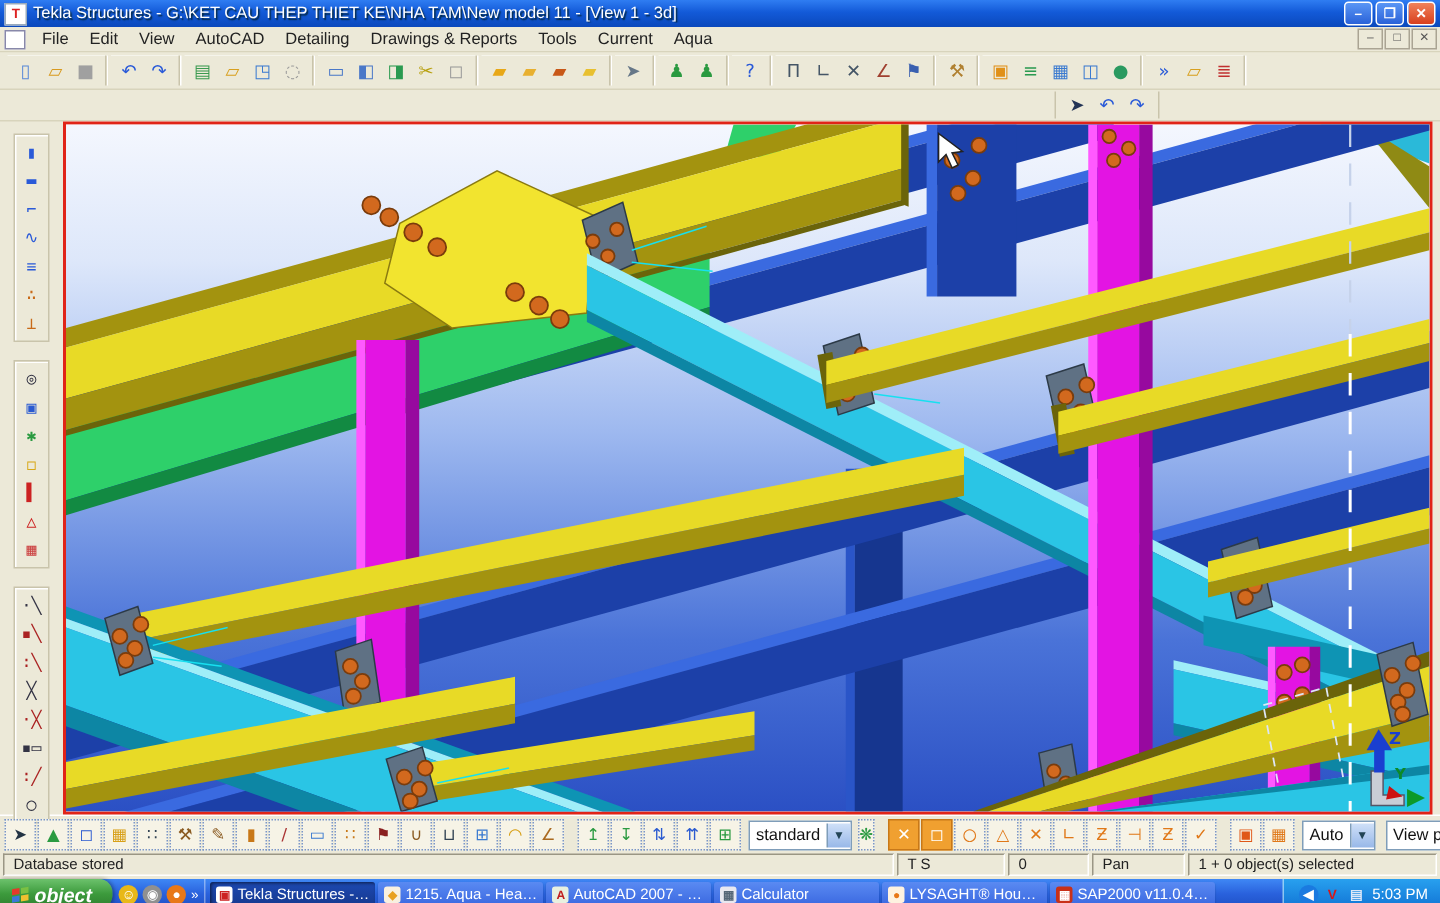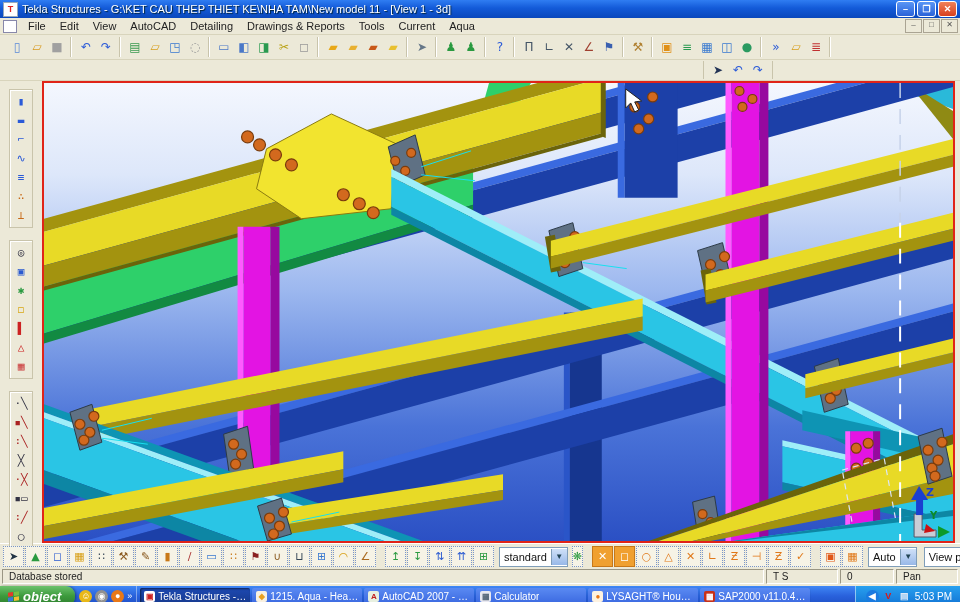--- a/index.html
+++ b/index.html
@@ -477,20 +477,21 @@
     </div>
 
   </div>
 
   <div id="statusbar">
     <span class="st-cell" id="st-msg">Database stored</span>
     <span id="status-cells" style="display:flex;gap:2px">
         <div class="st-cell" style="width: 58px;">T S</div>
         <div class="st-cell" style="width: 40px;">0</div>
         <div class="st-cell" style="width: 48px;">Pan</div>
+        <div class="st-cell" style="width: 152px;">1 + 0 object(s) selected</div>
       </span>
   </div>
 
   <div id="taskbar">
     <div id="startbtn">
       <span class="xpflag">
         <i style="background:#e33a2a"></i>
           <i style="background:#7ac043"></i>
         <i style="background:#3a78d8"></i>
           <i style="background:#f0c030"></i>

